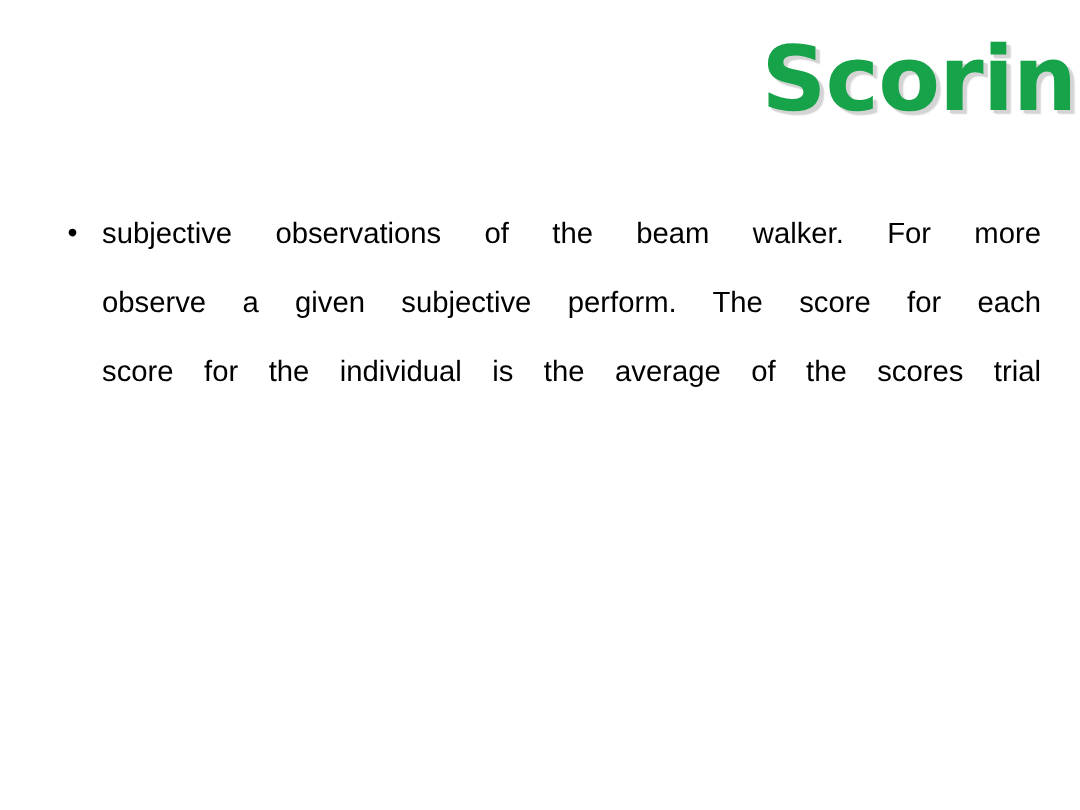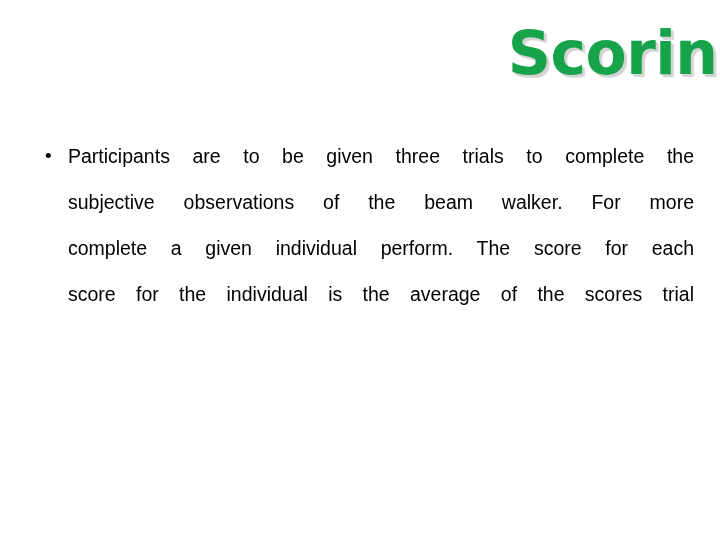--- a/index.html
+++ b/index.html
@@ -87,21 +87,20 @@
 <div class="slide" style="background: rgb(255, 255, 255);">
 
   <div class="title-block">
     <span class="slide-title" style="color: rgb(23, 163, 74); text-shadow: rgb(212, 212, 212) 2px 2px 0px, rgb(212, 212, 212) 3px 3px 1px;">Scoring</span>
   </div>
 
   <div class="body-block">
     <div class="bullet-item">
       <span class="bullet-marker" style="color: rgb(0, 0, 0);">•</span>
       <div class="bullet-text" style="color: rgb(0, 0, 0);">
-        <span class="line"><span class="line-inner" style="word-spacing: 0px;">Participants are to be given three trials to complete the</span></span>
         <span class="line"><span class="line-inner" style="word-spacing: 0px;">subjective observations of the beam walker. For more</span></span>
-        <span class="line"><span class="line-inner" style="word-spacing: 0px;">complete a given individual perform. The score for each</span></span>
+        <span class="line"><span class="line-inner" style="word-spacing: 0px;">observe a given subjective perform. The score for each</span></span>
         <span class="line"><span class="line-inner" style="word-spacing: 0px;">score for the individual is the average of the scores trial</span></span>
       </div>
     </div>
   </div>
 
 </div>
 
 </body></html>

